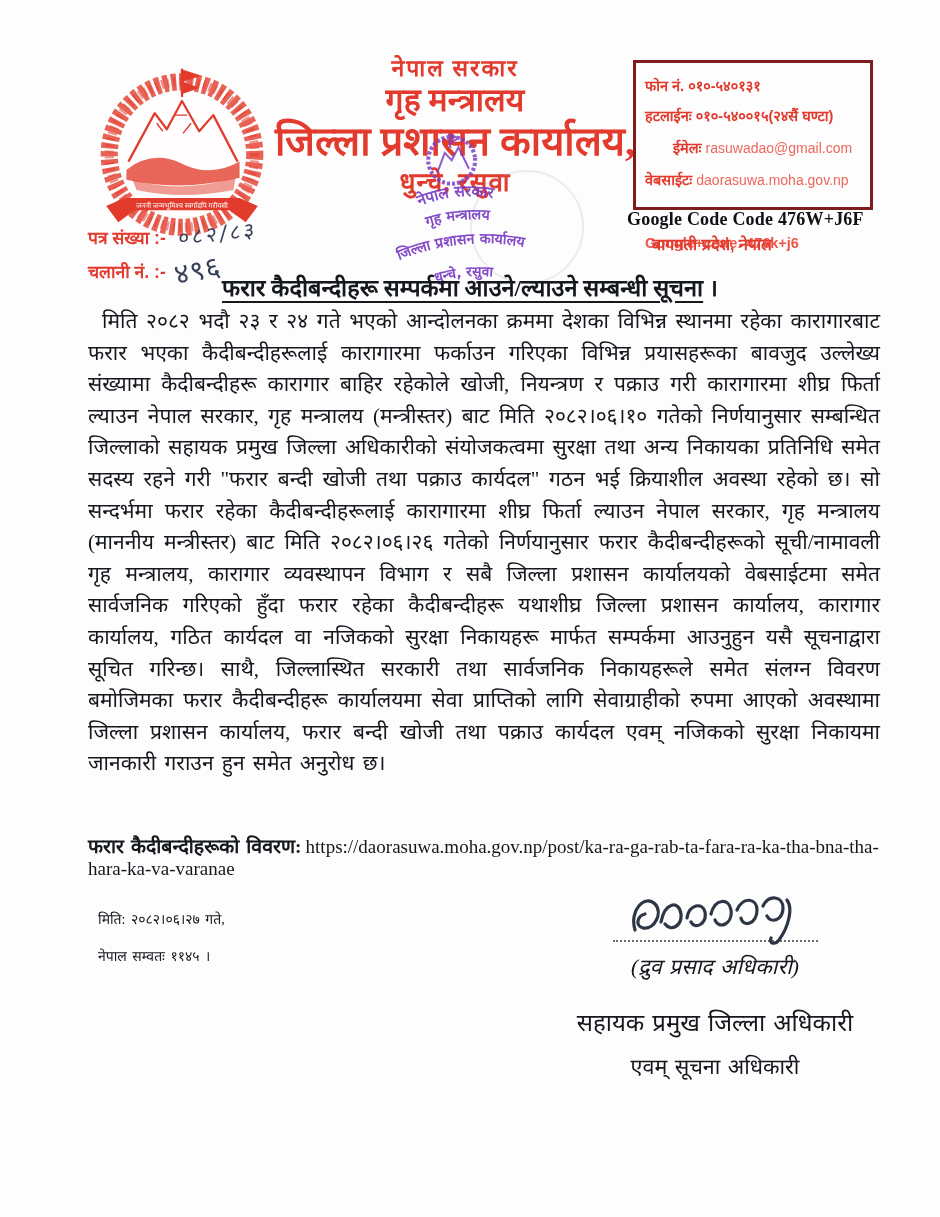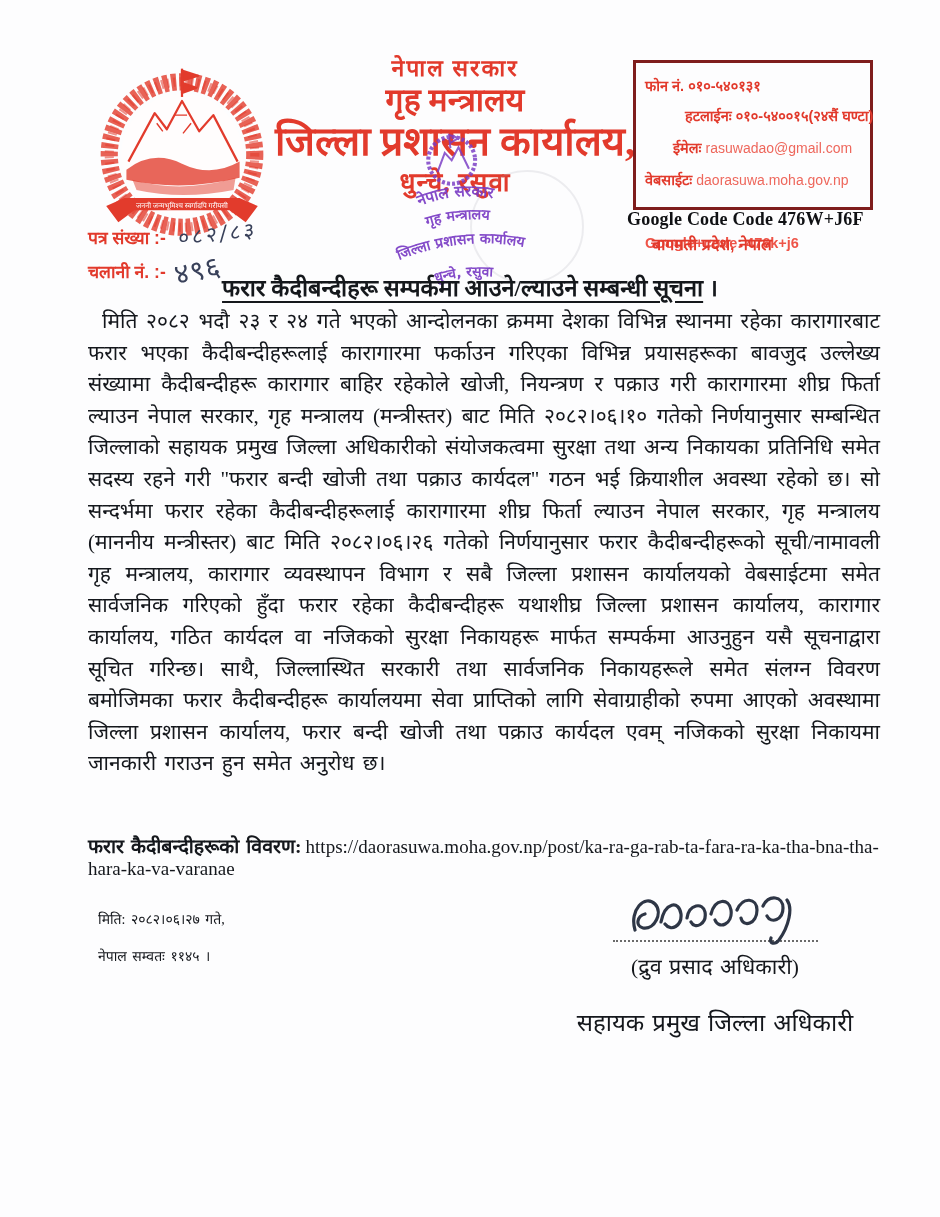--- a/index.html
+++ b/index.html
@@ -15,21 +15,21 @@
   .hdr .l1{font-size:23px;font-weight:700;letter-spacing:2px;}
   .hdr .l2{font-size:32px;font-weight:800;margin-top:1px;}
   .hdr .l3{font-size:40px;font-weight:800;margin-top:1px;white-space:nowrap;}
   .hdr .l4{font-size:26px;font-weight:800;margin-top:4px;letter-spacing:1px;}
   .stamp{position:absolute;left:350px;top:128px;width:214px;height:166px;transform:rotate(-6deg);opacity:.92;}
   .faint-ring{position:absolute;left:470px;top:170px;width:110px;height:110px;border-radius:50%;border:2px solid rgba(160,160,170,.18);}
   
   .contact{position:absolute;left:633px;top:60px;width:240px;height:150px;border:3px solid #7f1d1d;box-sizing:border-box;}
   .contact .row{position:absolute;left:9px;right:4px;color:#e23a2c;font-size:14.5px;font-weight:700;white-space:nowrap;font-family:"Liberation Sans","DejaVu Sans",sans-serif;}
   .contact .row .lat{font-weight:400;color:#ee675c;font-size:14px;}
-  .r-phone{top:12px;} .r-hot{top:42px;margin-left:40px;} .r-mail{top:74px;margin-left:28px;} .r-web{top:106px;}
+  .r-phone{top:12px;} .r-hot{top:42px;} .r-mail{top:74px;margin-left:28px;} .r-web{top:106px;}
   .r-gold{top:138px;color:#ee5448 !important;font-weight:normal;font-size:14.5px;margin-top:34px;}
   .gplus{position:absolute;left:627px;top:209px;font-size:18px;font-weight:800;color:#101114;letter-spacing:.2px;}
   .province{position:absolute;left:652px;top:233px;color:#e23a2c;font-size:16px;font-weight:800;font-family:"Liberation Sans","DejaVu Sans",sans-serif;}
   
   .ref{position:absolute;left:88px;font-family:"Liberation Sans","DejaVu Sans",sans-serif;}
   .ref .lab{color:#e23a2c;font-weight:800;font-size:17.5px;}
   .ref-patra{top:219px;}
   .ref-chalani{top:250px;}
   .hand{display:inline-block;color:#39415a;font-family:"DejaVu Sans","Liberation Sans",sans-serif;}
   .hand-patra{font-size:21px;transform:rotate(-6deg) skewX(-6deg);letter-spacing:3px;margin-left:8px;vertical-align:3px;}
@@ -42,21 +42,21 @@
   
   .details{position:absolute;left:88px;top:836px;width:806px;line-height:21px;color:#14171c;}
   .details .lab{font-size:19.5px;font-weight:700;word-spacing:2px;}
   .details .url{font-size:19px;font-family:"Liberation Serif","DejaVu Serif",serif;overflow-wrap:anywhere;}
   
   .dates{position:absolute;left:98px;top:901px;font-size:14px;line-height:37px;color:#14171c;word-spacing:2px;}
   
   .sig{position:absolute;left:530px;top:882px;width:370px;text-align:center;color:#14171c;}
   .sig-squiggle{display:block;margin:0 auto;position:relative;left:6px;}
   .sig-line{width:205px;margin:-12px auto 0;border-top:2px dotted #6a6a6a;}
-  .sig-name{margin-top:9px;font-size:21.5px;word-spacing:2px;}
+  .sig-name{margin-top:9px;font-size:21.5px;word-spacing:2px;font-style:italic;}
   .sig-t1{margin-top:25px;font-size:24px;word-spacing:2px;}
   .sig-t2{margin-top:13px;font-size:21.5px;word-spacing:2px;}
 </style>
 </head>
 <body>
 
 <div class="page">
 
   <svg class="emblem" viewBox="0 0 190 185">
     <g stroke="#e23b2c" fill="none">
@@ -161,15 +161,16 @@
                M40 40 C44 20 58 18 60 32 C61 44 50 50 44 42
                M66 36 C68 22 82 20 84 30 C86 42 74 48 70 40
                M90 32 C94 16 108 16 110 28 C112 42 98 48 94 38
                M116 28 C122 14 136 16 136 28 C136 42 122 46 120 36
                M142 24 C148 12 162 14 162 26 C162 38 150 42 146 34
                M166 18 C172 26 168 44 158 58 C154 63 148 62 150 56" fill="none" stroke="#2e3646" stroke-width="3.2" stroke-linecap="round"></path>
     </svg>
     <div class="sig-line"></div>
     <div class="sig-name">(द्रुव प्रसाद अधिकारी)</div>
     <div class="sig-t1">सहायक प्रमुख जिल्ला अधिकारी</div>
+    <div class="sig-t2">एवम् सूचना अधिकारी</div>
   </div>
 
 </div>
 
 </body></html>

